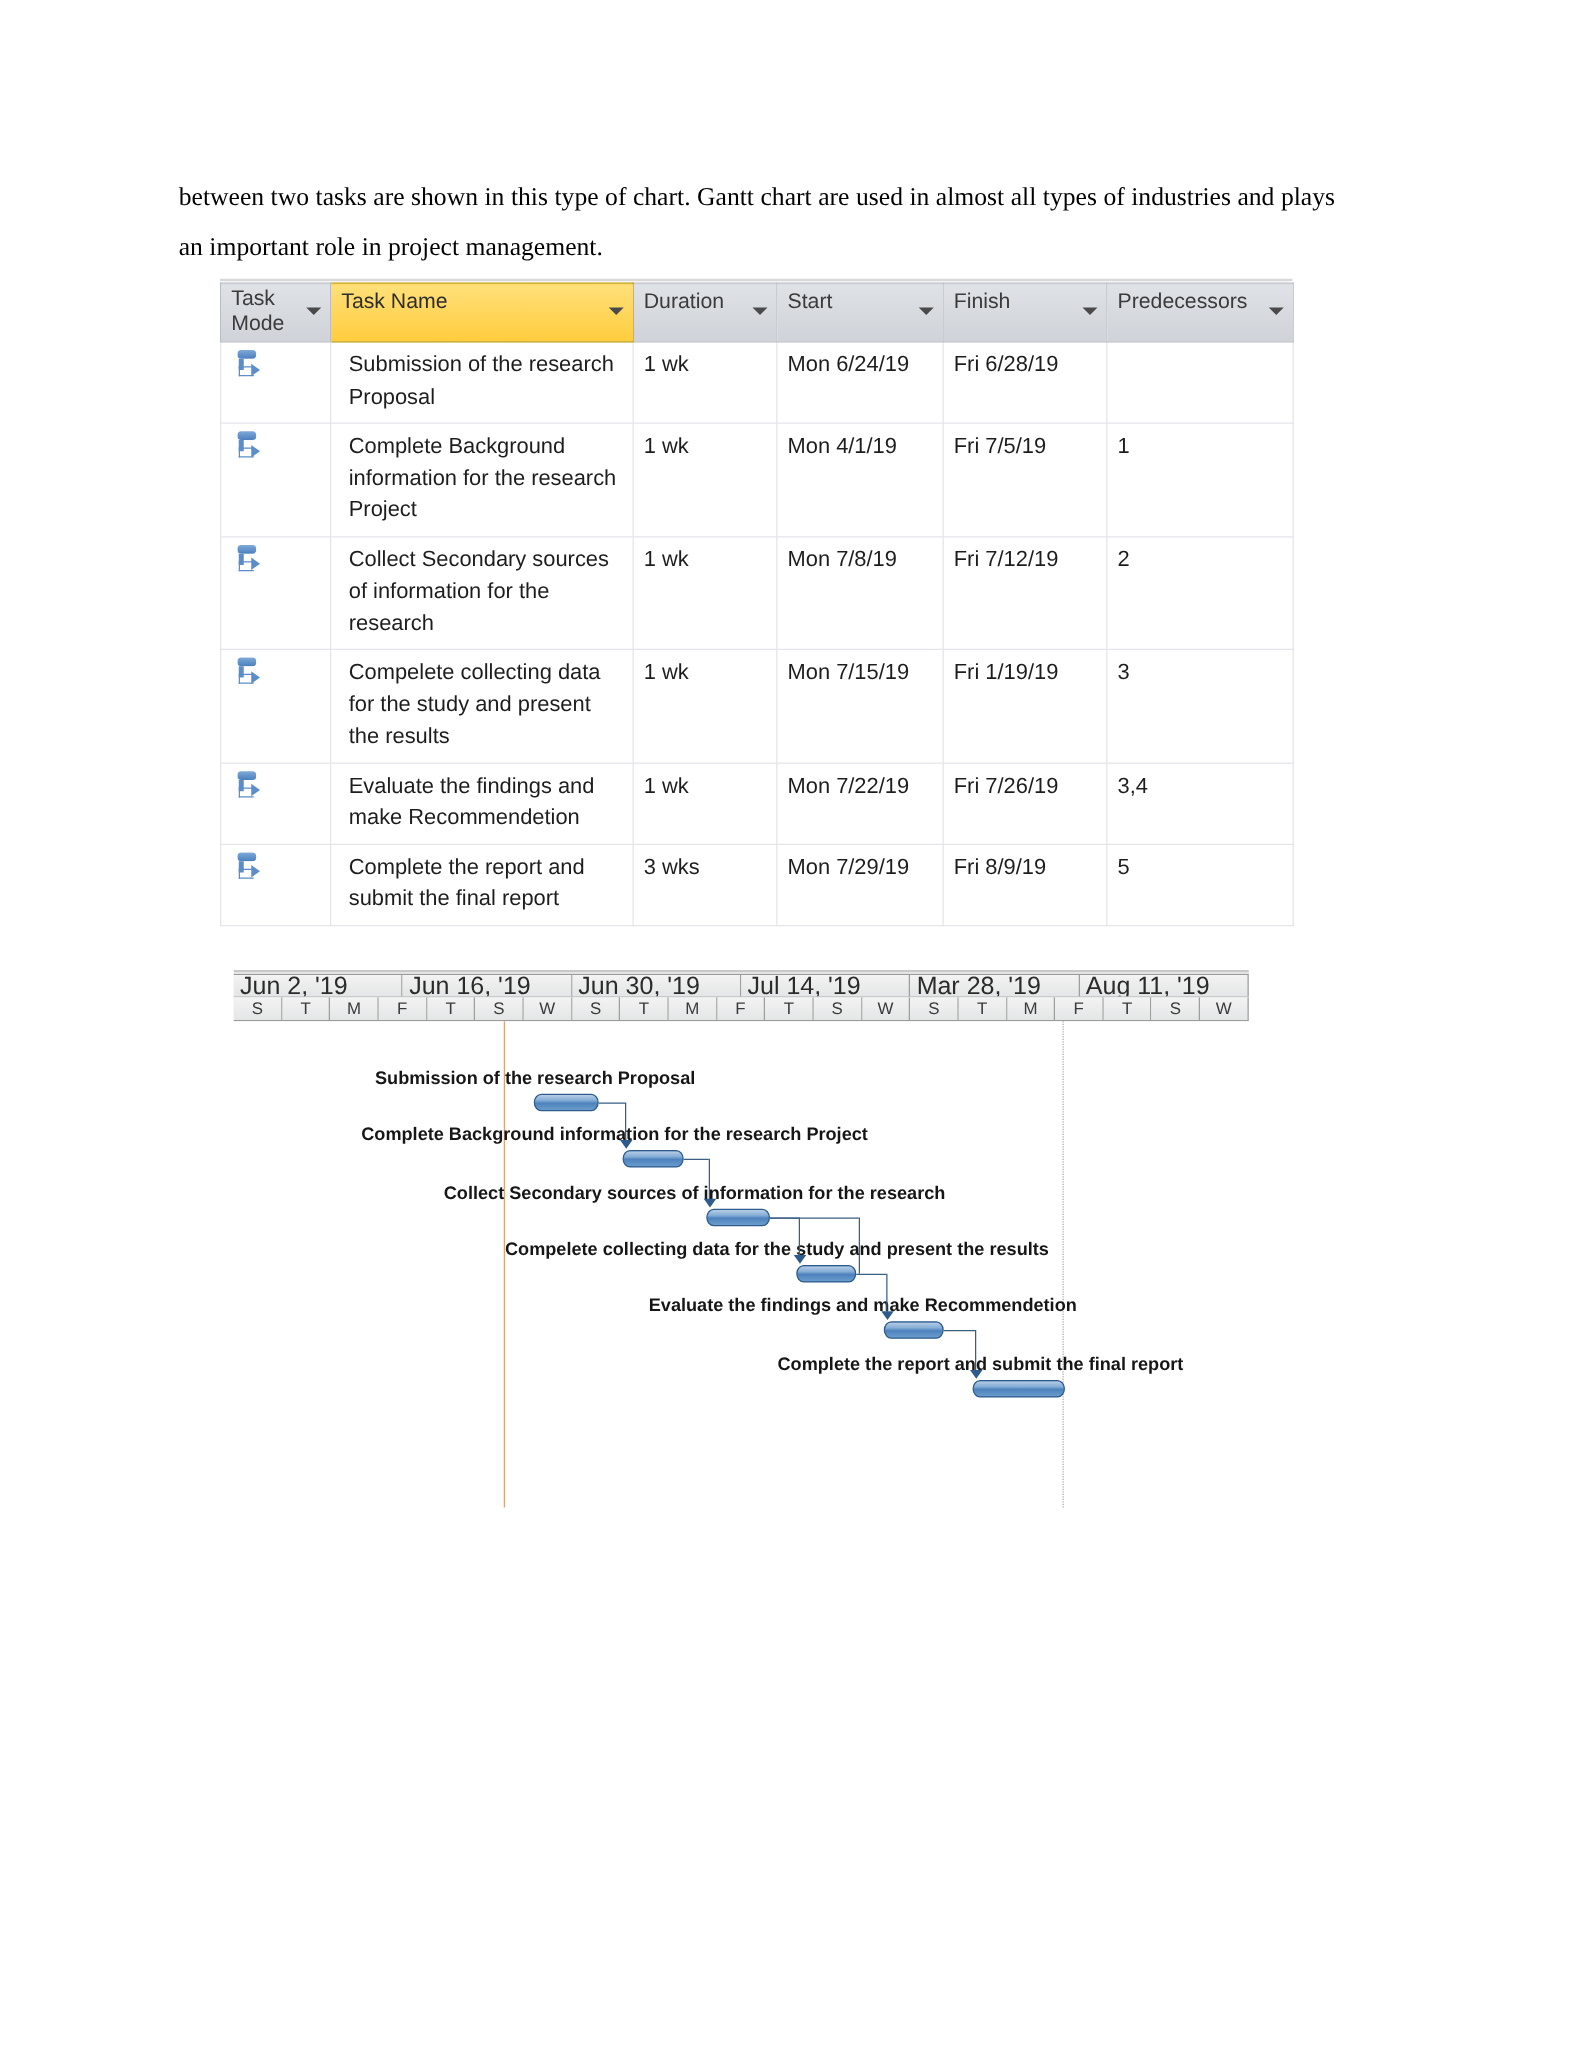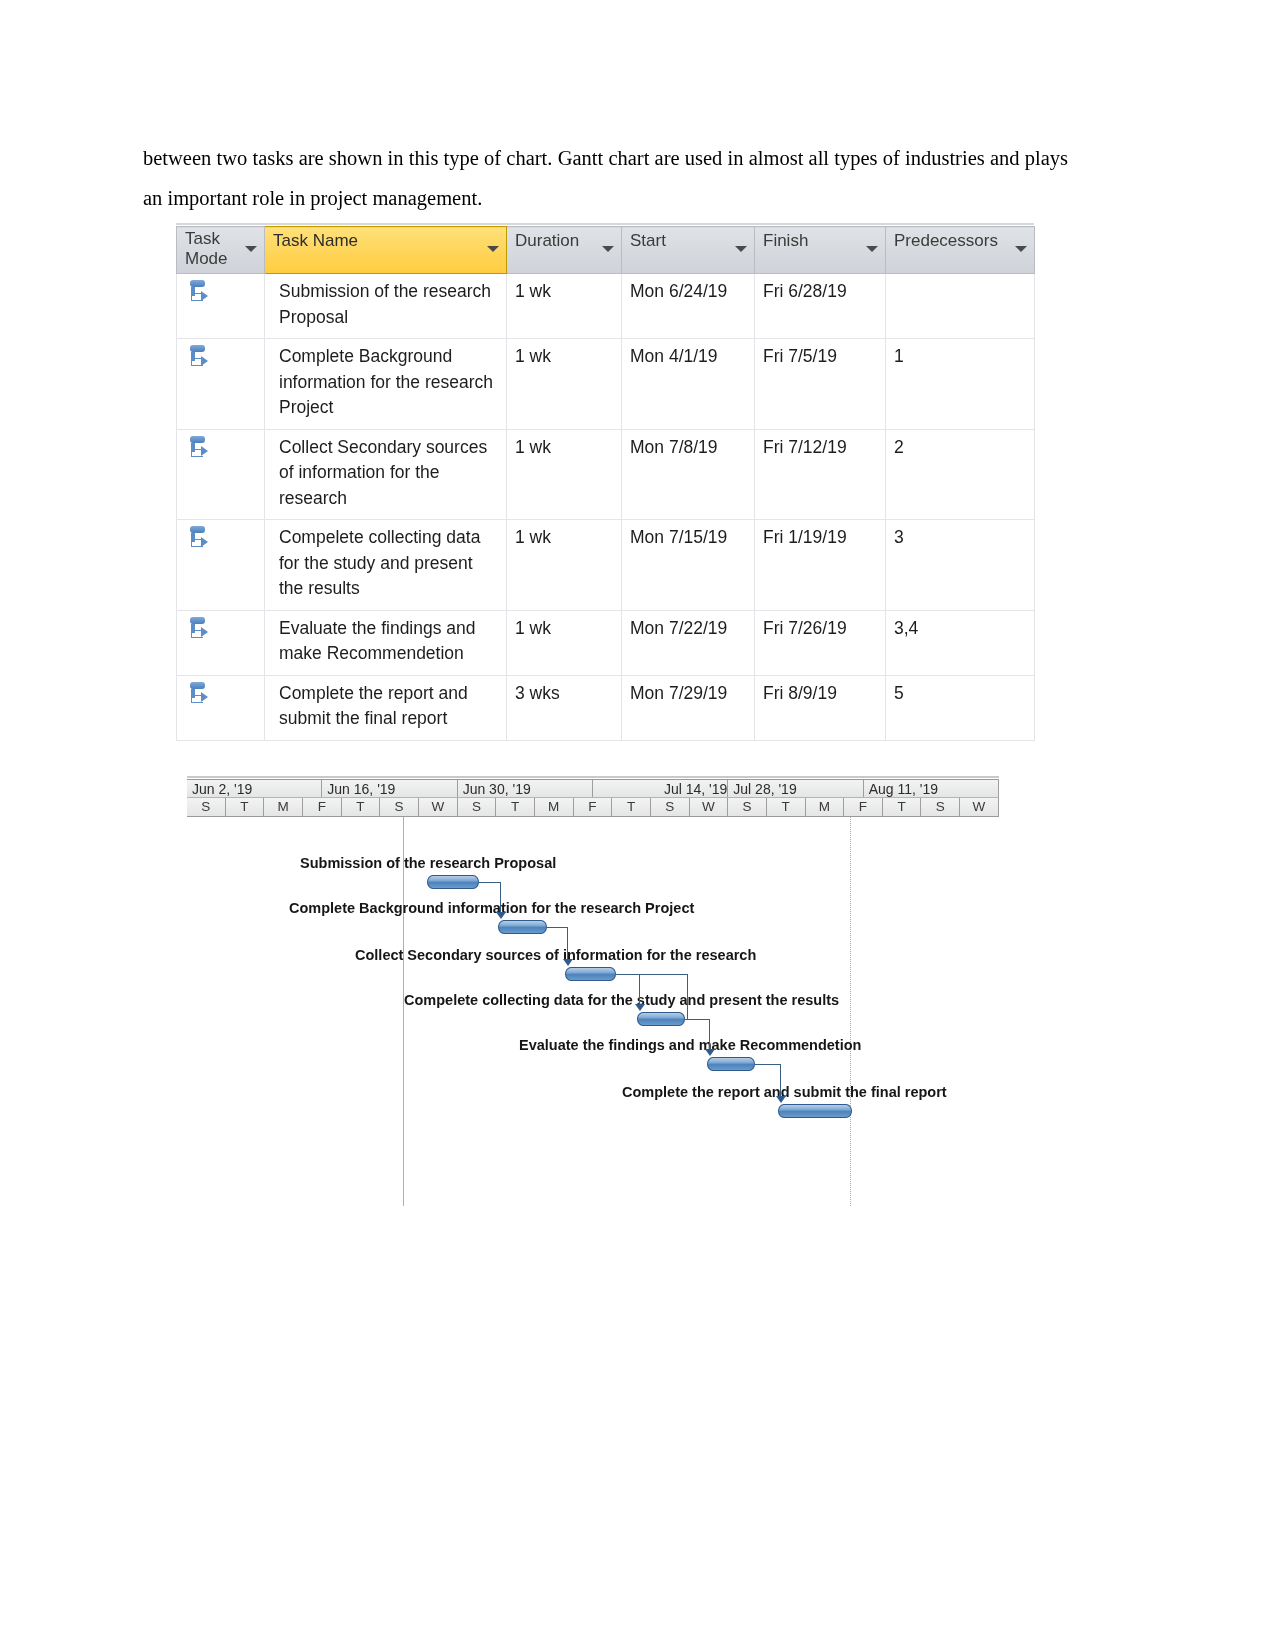--- a/index.html
+++ b/index.html
@@ -148,21 +148,21 @@
     display: flex;
     font-family: "Liberation Sans", sans-serif;
     background: #eceded;
     box-sizing: border-box;
   }
   #tl-weeks { top: 3px; height: 19px; border-top:1px solid #9a9a9a; border-bottom: 1px solid #b4b4b4;}
   #tl-days  { top: 22px; height: 19px; border-bottom: 1px solid #9a9a9a; }
   #tl-weeks .wk {
     box-sizing: border-box;
     border-right: 1px solid #9e9e9e;
-    font-size: 14px;
+    font-size: 20px;
     color: #2b2b2b;
     line-height: 18px;
     padding-left: 5px;
     white-space: nowrap;
     overflow: hidden;
     background-image: linear-gradient(to bottom,#f3f3f3,#e4e5e6);
   }
   #tl-days .dy {
     box-sizing: border-box;
     border-right: 1px solid #9e9e9e;
@@ -369,22 +369,22 @@
     </tbody>
   </table>
 </div>
 
 <div id="gantt">
   <div class="gantt-topline"></div>
   <div id="tl-weeks">
       <div class="wk" style="width: 154.664px;">Jun 2, '19</div>
       <div class="wk" style="width: 154.664px;">Jun 16, '19</div>
       <div class="wk" style="width: 154.664px;">Jun 30, '19</div>
-      <div class="wk" style="width: 154.664px; text-align: right;">Jul 14, '19</div>
-      <div class="wk" style="width: 154.664px;">Jul 28, '19</div>
+      <div class="wk" style="width: 154.664px;">Jul 14, '19</div>
+      <div class="wk" style="width: 154.664px;">Mar 28, '19</div>
       <div class="wk" style="width: 154.664px;">Aug 11, '19</div>
     </div>
   <div id="tl-days">
       <div class="dy" style="width: 38.666px;">S</div>
       <div class="dy" style="width: 38.666px;">T</div>
       <div class="dy" style="width: 38.666px;">M</div>
       <div class="dy" style="width: 38.666px;">F</div>
       <div class="dy" style="width: 38.666px;">T</div>
       <div class="dy" style="width: 38.666px;">S</div>
       <div class="dy" style="width: 38.666px;">W</div>

